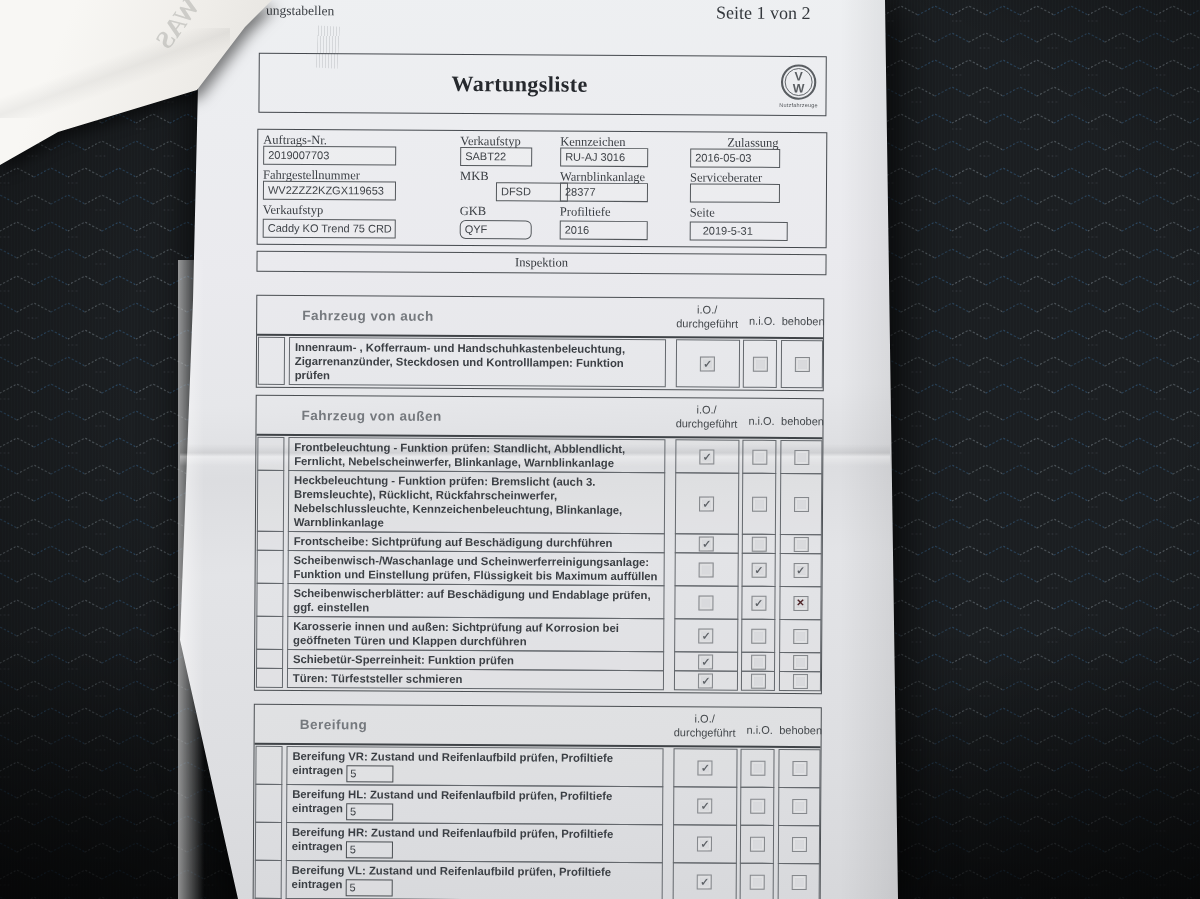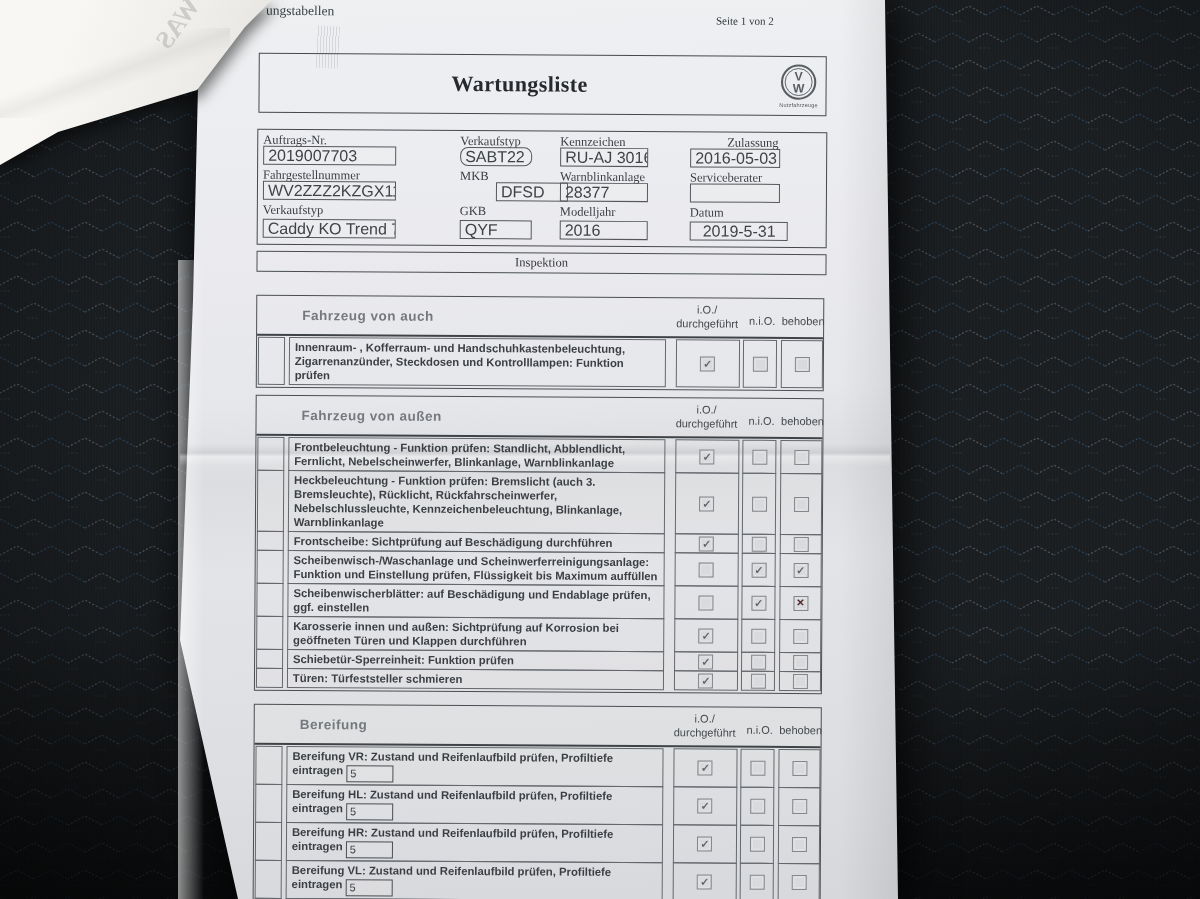--- a/index.html
+++ b/index.html
@@ -14,31 +14,31 @@
   .paper-edge-light{position:absolute;left:178px;top:260px;width:26px;height:640px;
          background:linear-gradient(90deg,rgba(255,255,255,.55),rgba(255,255,255,0));}
   .paper-right-shade{position:absolute;left:840px;top:0;width:60px;height:899px;
          background:linear-gradient(90deg,rgba(0,0,0,0),rgba(0,0,0,.08));}
   .crease{position:absolute;left:180px;top:444px;width:710px;height:22px;
          background:linear-gradient(180deg,rgba(0,0,0,0),rgba(0,0,0,.07) 40%,rgba(255,255,255,.35) 58%,rgba(0,0,0,0));}
   .tilt{position:absolute;left:0;top:0;width:1200px;height:899px;transform:rotate(.35deg);transform-origin:300px 20px;}
 
   .serif{font-family:"Liberation Serif",serif;}
   .hdr-partial{position:absolute;left:266px;top:3px;font-size:13.5px;color:#3b3f44;}
-  .page-ind{position:absolute;left:716px;top:12px;font-size:11px;color:#34383d;}
+  .page-ind{position:absolute;left:716px;top:0;font-size:18px;color:#34383d;}
 
   .title-box{position:absolute;left:259px;top:53px;width:566px;height:58px;border:1.4px solid #45494e;}
   .title-text{position:absolute;left:110px;top:16px;width:300px;text-align:center;
               font-family:"Liberation Serif",serif;font-weight:bold;font-size:22px;letter-spacing:.4px;color:#26292e;}
   .vw-logo{position:absolute;left:520px;top:6px;width:38px;height:38px;}
   .vw-caption{position:absolute;left:496px;top:45px;width:86px;text-align:center;font-size:5.5px;color:#55585c;letter-spacing:.2px;}
 
   .vehicle-box{position:absolute;left:258px;top:129px;width:568px;height:114px;border:1.4px solid #45494e;}
   .vlabel{font-family:"Liberation Serif",serif;font-size:12.5px;color:#3a3e43;white-space:nowrap;}
-  .vvalue{position:absolute;border:1.2px solid #54585c;font-size:16px;color:#3f4348;
+  .vvalue{position:absolute;border:1.2px solid #54585c;font-size:11px;color:#3f4348;
           line-height:15px;padding:1px 0 0 4px;white-space:nowrap;overflow:hidden;background:rgba(255,255,255,.06);}
 
   .insp-bar{position:absolute;left:258px;top:251px;width:568px;height:19px;border:1.3px solid #4a4e52;
             text-align:center;font-family:"Liberation Serif",serif;font-size:12.5px;color:#33373c;line-height:19px;}
 
   .sections{position:absolute;left:258px;top:295px;width:568px;}
   .section{position:relative;border:1.4px solid #4a4e52;margin-bottom:7px;background:rgba(255,255,255,.03);}
   .section:nth-child(2){margin-bottom:13px;}
   .sec-header{position:relative;height:38px;}
   .sec-title{position:absolute;left:45px;top:12px;font-size:13.5px;font-weight:bold;color:#75797e;letter-spacing:.5px;}
@@ -141,36 +141,36 @@
     </div>
 
     <div class="vehicle-box" id="vehicleBox">
         <div class="vlabel" style="position: absolute; left: 5px; top: 3px;">Auftrags-Nr.</div>
         <div class="vvalue" style="left: 5px; top: 16px; width: 127px; height: 16px;">2019007703</div>
         <div class="vlabel" style="position: absolute; left: 5px; top: 38px;">Fahrgestellnummer</div>
         <div class="vvalue" style="left: 5px; top: 51px; width: 127px; height: 16px;">WV2ZZZ2KZGX119653</div>
         <div class="vlabel" style="position: absolute; left: 5px; top: 73px;">Verkaufstyp</div>
         <div class="vvalue" style="left: 5px; top: 89px; width: 127px; height: 16px;">Caddy KO Trend 75 CRD S</div>
         <div class="vlabel" style="position: absolute; left: 202px; top: 3px;">Verkaufstyp</div>
-        <div class="vvalue" style="left: 202px; top: 16px; width: 66px; height: 16px; border-radius: 8px;">SABT22</div>
+        <div class="vvalue" style="left: 202px; top: 16px; width: 66px; height: 16px;">SABT22</div>
         <div class="vlabel" style="position: absolute; left: 202px; top: 38px;">MKB</div>
         <div class="vvalue" style="left: 202px; top: 51px; width: 66px; height: 16px; margin-left: 36px;">DFSD</div>
         <div class="vlabel" style="position: absolute; left: 202px; top: 73px;">GKB</div>
-        <div class="vvalue" style="left: 202px; top: 89px; width: 66px; height: 16px;">QYF</div>
+        <div class="vvalue" style="left: 202px; top: 89px; width: 66px; height: 16px; border-radius: 6px;">QYF</div>
         <div class="vlabel" style="position: absolute; left: 302px; top: 3px;">Kennzeichen</div>
         <div class="vvalue" style="left: 302px; top: 16px; width: 82px; height: 16px;">RU-AJ 3016</div>
         <div class="vlabel" style="position: absolute; left: 302px; top: 38px;">Warnblinkanlage</div>
         <div class="vvalue" style="left: 302px; top: 51px; width: 82px; height: 16px;">28377</div>
-        <div class="vlabel" style="position: absolute; left: 302px; top: 73px;">Modelljahr</div>
+        <div class="vlabel" style="position: absolute; left: 302px; top: 73px;">Profiltiefe</div>
         <div class="vvalue" style="left: 302px; top: 89px; width: 82px; height: 16px;">2016</div>
         <div class="vlabel" style="position: absolute; left: 432px; top: 3px; margin-left: 37px;">Zulassung</div>
         <div class="vvalue" style="left: 432px; top: 16px; width: 84px; height: 16px;">2016-05-03</div>
         <div class="vlabel" style="position: absolute; left: 432px; top: 38px;">Serviceberater</div>
         <div class="vvalue" style="left: 432px; top: 51px; width: 84px; height: 16px;"></div>
-        <div class="vlabel" style="position: absolute; left: 432px; top: 73px;">Datum</div>
+        <div class="vlabel" style="position: absolute; left: 432px; top: 73px;">Seite</div>
         <div class="vvalue" style="left: 432px; top: 89px; width: 84px; height: 16px; padding-left: 12px;">2019-5-31</div>
       </div>
 
     <div class="insp-bar">Inspektion</div>
 
     <div class="sections" id="sectionsRoot">
         <div class="section">
           <div class="sec-header">
             <span class="sec-title">Fahrzeug von auch</span>
             <div class="col-ok">

